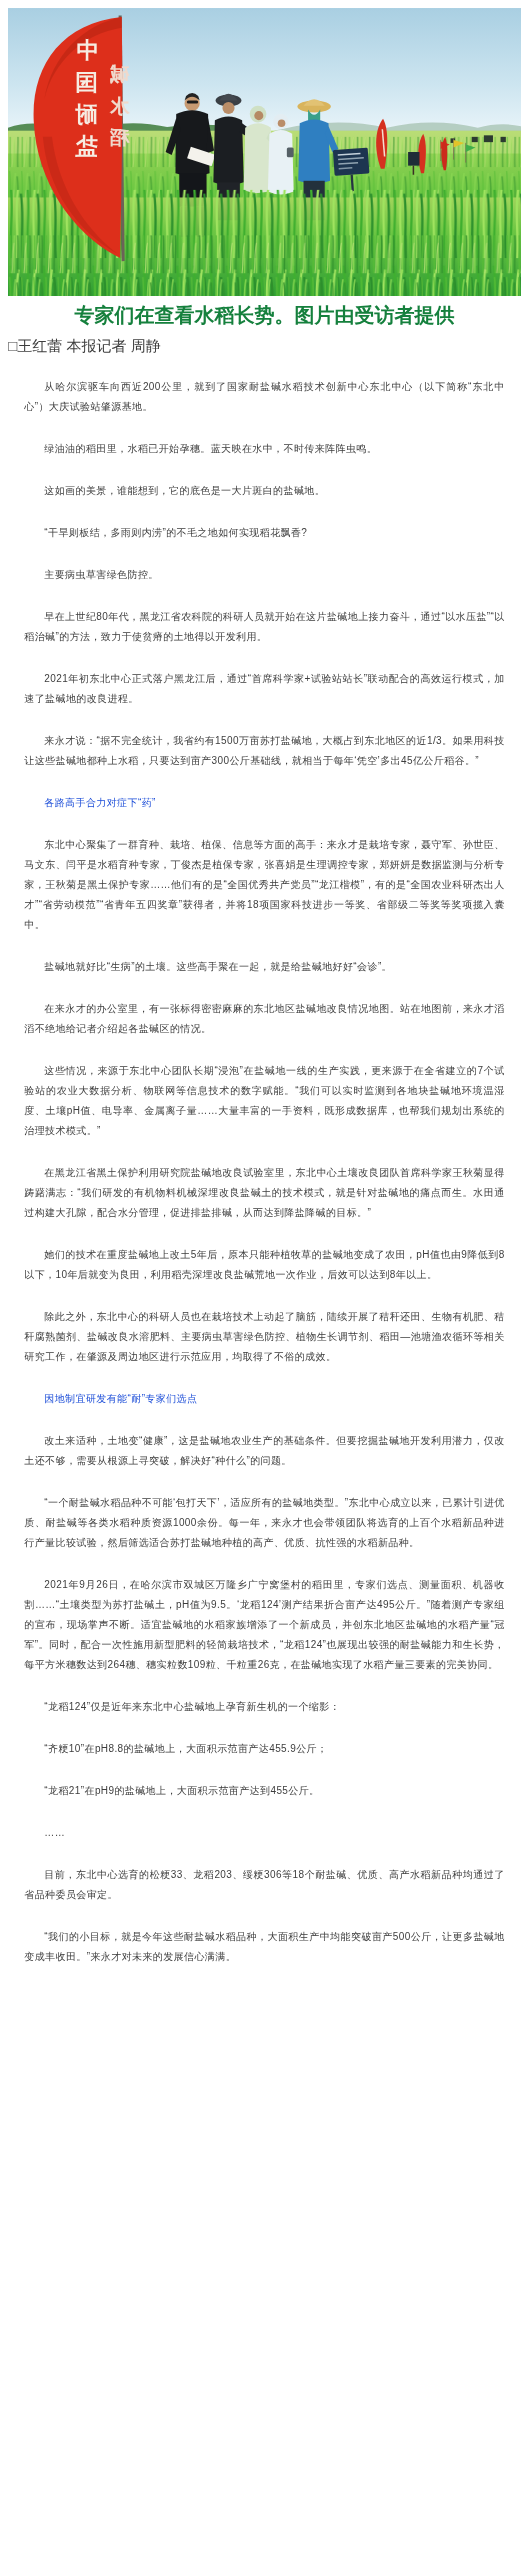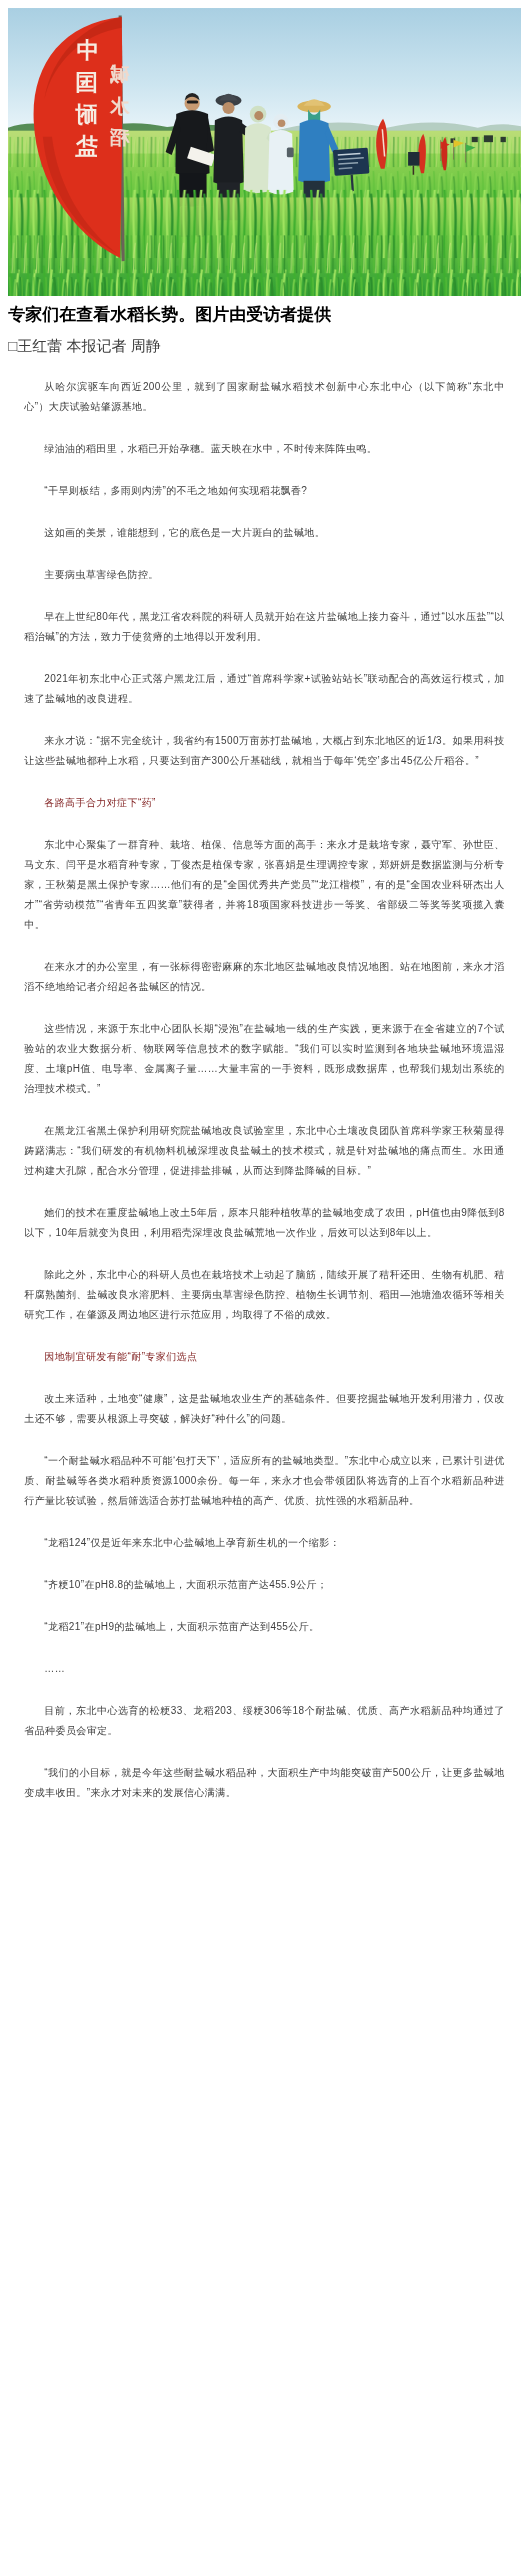--- a/index.html
+++ b/index.html
@@ -16,46 +16,46 @@
     padding:7.6px 8.3px 15px 8.3px;
   }
   .photo-wrap{
     width:513px;
     height:288px;
     overflow:hidden;
     line-height:0;
   }
   .caption{
     margin-top:10.6px;
-    text-align:left;
-    font-size:17px;
+    text-align:center;
+    font-size:20px;
     line-height:18px;
     font-weight:bold;
-    color:#000000;
+    color:#15803d;
   }
   .byline{
     margin-top:11.4px;
     font-size:15px;
     line-height:19.7px;
     color:#3d3d3d;
   }
   .article-body{
     margin-top:1.5px;
   }
   .para{
     font-size:10px;
     line-height:20px;
     margin:22px 16px;
     text-indent:2em;
     color:#3d3d3d;
     letter-spacing:0.4px;
     text-align:justify;
   }
   .para.subhead{
-    color:#7f1d1d;
+    color:#1d4ed8;
   }
 </style>
 </head>
 <body>
 
 <div class="page">
 
   <div class="photo-wrap">
     <svg width="513" height="288" viewBox="0 0 677 380" xmlns="http://www.w3.org/2000/svg">
       <defs>
@@ -199,36 +199,38 @@
     </svg>
   </div>
 
   <div class="caption">专家们在查看水稻长势。图片由受访者提供</div>
 
   <div class="byline">□王红蕾 本报记者 周静</div>
 
   <div class="article-body">
       <p class="para">从哈尔滨驱车向西近200公里，就到了国家耐盐碱水稻技术创新中心东北中心（以下简称“东北中心”）大庆试验站肇源基地。</p>
       <p class="para">绿油油的稻田里，水稻已开始孕穗。蓝天映在水中，不时传来阵阵虫鸣。</p>
+      <p class="para">这如画的美景，谁能想到，它的底色是一大片斑白的盐碱地。</p>
       <p class="para">“干旱则板结，多雨则内涝”的不毛之地如何实现稻花飘香?</p>
-      <p class="para">这如画的美景，谁能想到，它的底色是一大片斑白的盐碱地。</p>
       <p class="para">主要病虫草害绿色防控。</p>
       <p class="para">早在上世纪80年代，黑龙江省农科院的科研人员就开始在这片盐碱地上接力奋斗，通过“以水压盐”“以稻治碱”的方法，致力于使贫瘠的土地得以开发利用。</p>
       <p class="para">2021年初东北中心正式落户黑龙江后，通过“首席科学家+试验站站长”联动配合的高效运行模式，加速了盐碱地的改良进程。</p>
       <p class="para">来永才说：“据不完全统计，我省约有1500万亩苏打盐碱地，大概占到东北地区的近1/3。如果用科技让这些盐碱地都种上水稻，只要达到亩产300公斤基础线，就相当于每年‘凭空’多出45亿公斤稻谷。”</p>
       <p class="para subhead">各路高手合力对症下“药”</p>
       <p class="para">东北中心聚集了一群育种、栽培、植保、信息等方面的高手：来永才是栽培专家，聂守军、孙世臣、马文东、闫平是水稻育种专家，丁俊杰是植保专家，张喜娟是生理调控专家，郑妍妍是数据监测与分析专家，王秋菊是黑土保护专家……他们有的是“全国优秀共产党员”“龙江楷模”，有的是“全国农业科研杰出人才”“省劳动模范”“省青年五四奖章”获得者，并将18项国家科技进步一等奖、省部级二等奖等奖项揽入囊中。</p>
+      <p class="para">盐碱地就好比“生病”的土壤。这些高手聚在一起，就是给盐碱地好好“会诊”。</p>
       <p class="para">在来永才的办公室里，有一张标得密密麻麻的东北地区盐碱地改良情况地图。站在地图前，来永才滔滔不绝地给记者介绍起各盐碱区的情况。</p>
       <p class="para">这些情况，来源于东北中心团队长期“浸泡”在盐碱地一线的生产实践，更来源于在全省建立的7个试验站的农业大数据分析、物联网等信息技术的数字赋能。“我们可以实时监测到各地块盐碱地环境温湿度、土壤pH值、电导率、金属离子量……大量丰富的一手资料，既形成数据库，也帮我们规划出系统的治理技术模式。”</p>
       <p class="para">在黑龙江省黑土保护利用研究院盐碱地改良试验室里，东北中心土壤改良团队首席科学家王秋菊显得踌躇满志：“我们研发的有机物料机械深埋改良盐碱土的技术模式，就是针对盐碱地的痛点而生。水田通过构建大孔隙，配合水分管理，促进排盐排碱，从而达到降盐降碱的目标。”</p>
       <p class="para">她们的技术在重度盐碱地上改土5年后，原本只能种植牧草的盐碱地变成了农田，pH值也由9降低到8以下，10年后就变为良田，利用稻壳深埋改良盐碱荒地一次作业，后效可以达到8年以上。</p>
       <p class="para">除此之外，东北中心的科研人员也在栽培技术上动起了脑筋，陆续开展了秸秆还田、生物有机肥、秸秆腐熟菌剂、盐碱改良水溶肥料、主要病虫草害绿色防控、植物生长调节剂、稻田—池塘渔农循环等相关研究工作，在肇源及周边地区进行示范应用，均取得了不俗的成效。</p>
       <p class="para subhead">因地制宜研发有能“耐”专家们选点</p>
       <p class="para">改土来适种，土地变“健康”，这是盐碱地农业生产的基础条件。但要挖掘盐碱地开发利用潜力，仅改土还不够，需要从根源上寻突破，解决好“种什么”的问题。</p>
       <p class="para">“一个耐盐碱水稻品种不可能‘包打天下’，适应所有的盐碱地类型。”东北中心成立以来，已累计引进优质、耐盐碱等各类水稻种质资源1000余份。每一年，来永才也会带领团队将选育的上百个水稻新品种进行产量比较试验，然后筛选适合苏打盐碱地种植的高产、优质、抗性强的水稻新品种。</p>
+      <p class="para">2021年9月26日，在哈尔滨市双城区万隆乡广宁窝堡村的稻田里，专家们选点、测量面积、机器收割……“土壤类型为苏打盐碱土，pH值为9.5。‘龙稻124’测产结果折合亩产达495公斤。”随着测产专家组的宣布，现场掌声不断。适宜盐碱地的水稻家族增添了一个新成员，并创东北地区盐碱地的水稻产量“冠军”。同时，配合一次性施用新型肥料的轻简栽培技术，“龙稻124”也展现出较强的耐盐碱能力和生长势，每平方米穗数达到264穗、穗实粒数109粒、千粒重26克，在盐碱地实现了水稻产量三要素的完美协同。</p>
       <p class="para">“龙稻124”仅是近年来东北中心盐碱地上孕育新生机的一个缩影：</p>
       <p class="para">“齐粳10”在pH8.8的盐碱地上，大面积示范亩产达455.9公斤；</p>
       <p class="para">“龙稻21”在pH9的盐碱地上，大面积示范亩产达到455公斤。</p>
       <p class="para">……</p>
       <p class="para">目前，东北中心选育的松粳33、龙稻203、绥粳306等18个耐盐碱、优质、高产水稻新品种均通过了省品种委员会审定。</p>
       <p class="para">“我们的小目标，就是今年这些耐盐碱水稻品种，大面积生产中均能突破亩产500公斤，让更多盐碱地变成丰收田。”来永才对未来的发展信心满满。</p>
     </div>
 
 </div>
 

